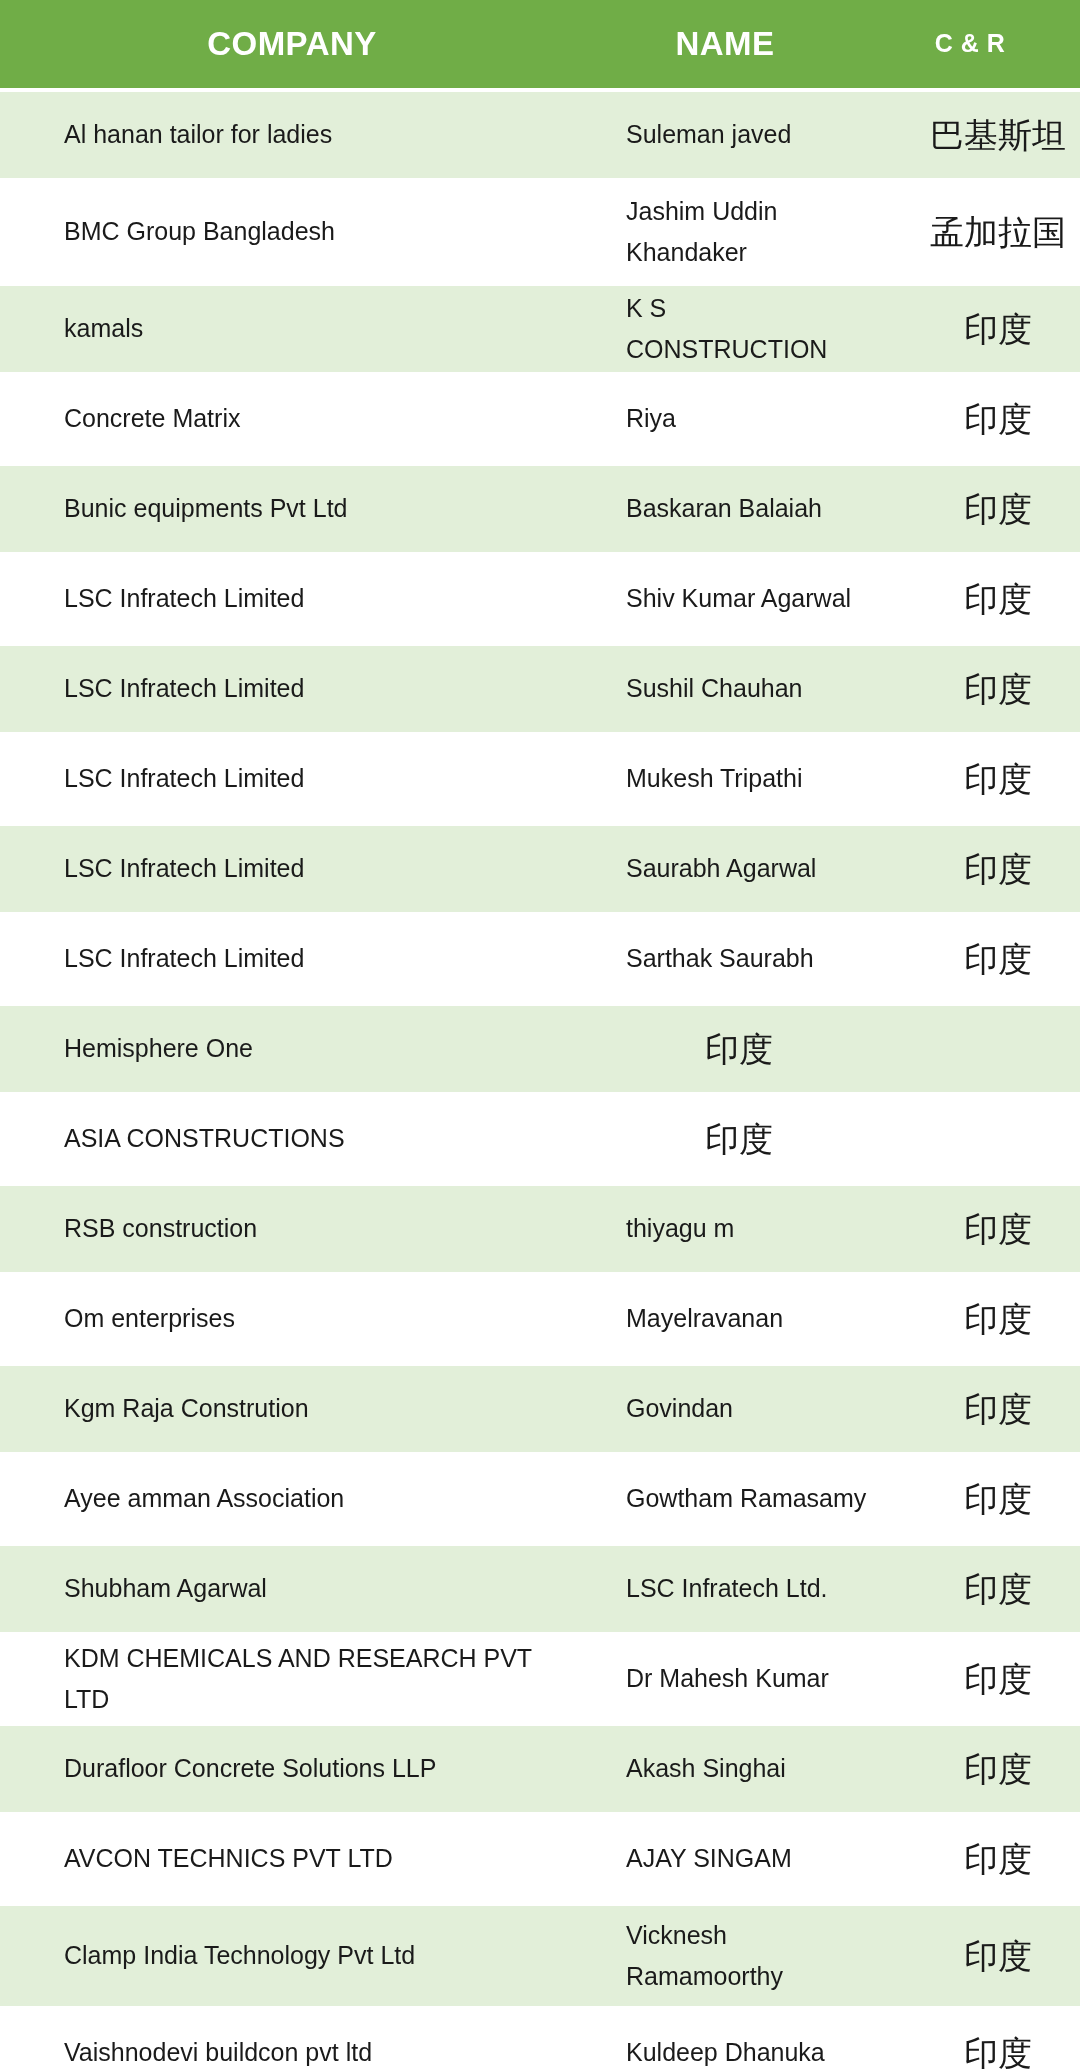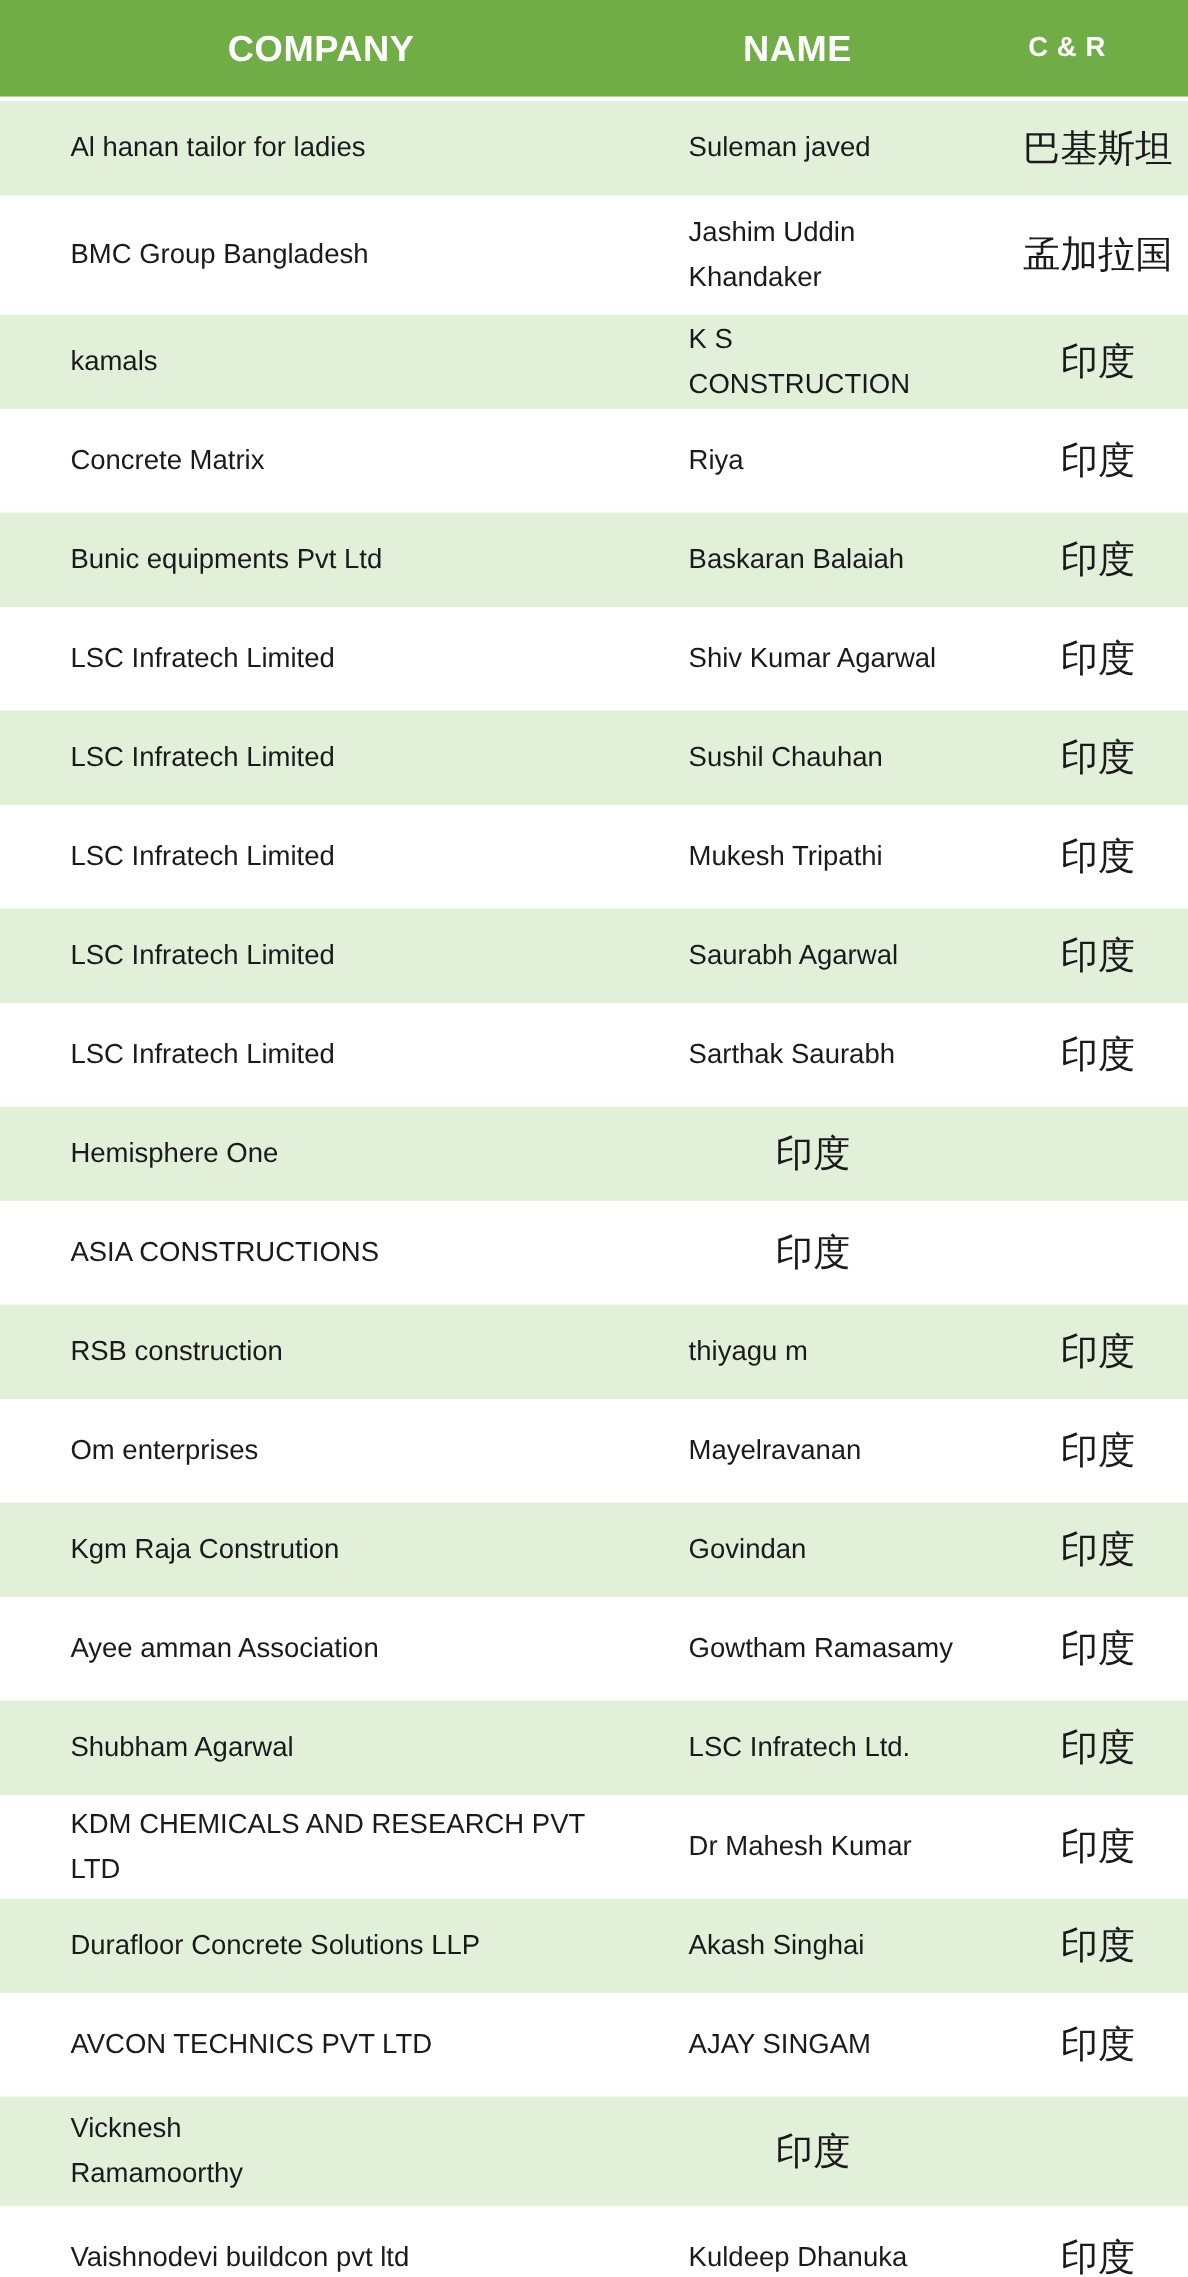--- a/index.html
+++ b/index.html
@@ -178,20 +178,21 @@
     <div class="cell cr">印度</div>
   </div>
 
   <div class="trow row">
     <div class="cell company">AVCON TECHNICS PVT LTD</div>
     <div class="cell name">AJAY SINGAM</div>
     <div class="cell cr">印度</div>
   </div>
 
   <div class="trow row band tall">
+    <div class="cell company">Clamp India Technology Pvt Ltd</div>
     <div class="cell name">Vicknesh
 Ramamoorthy</div>
     <div class="cell cr">印度</div>
   </div>
 
   <div class="trow row">
     <div class="cell company">Vaishnodevi buildcon pvt ltd</div>
     <div class="cell name">Kuldeep Dhanuka</div>
     <div class="cell cr">印度</div>
   </div>

